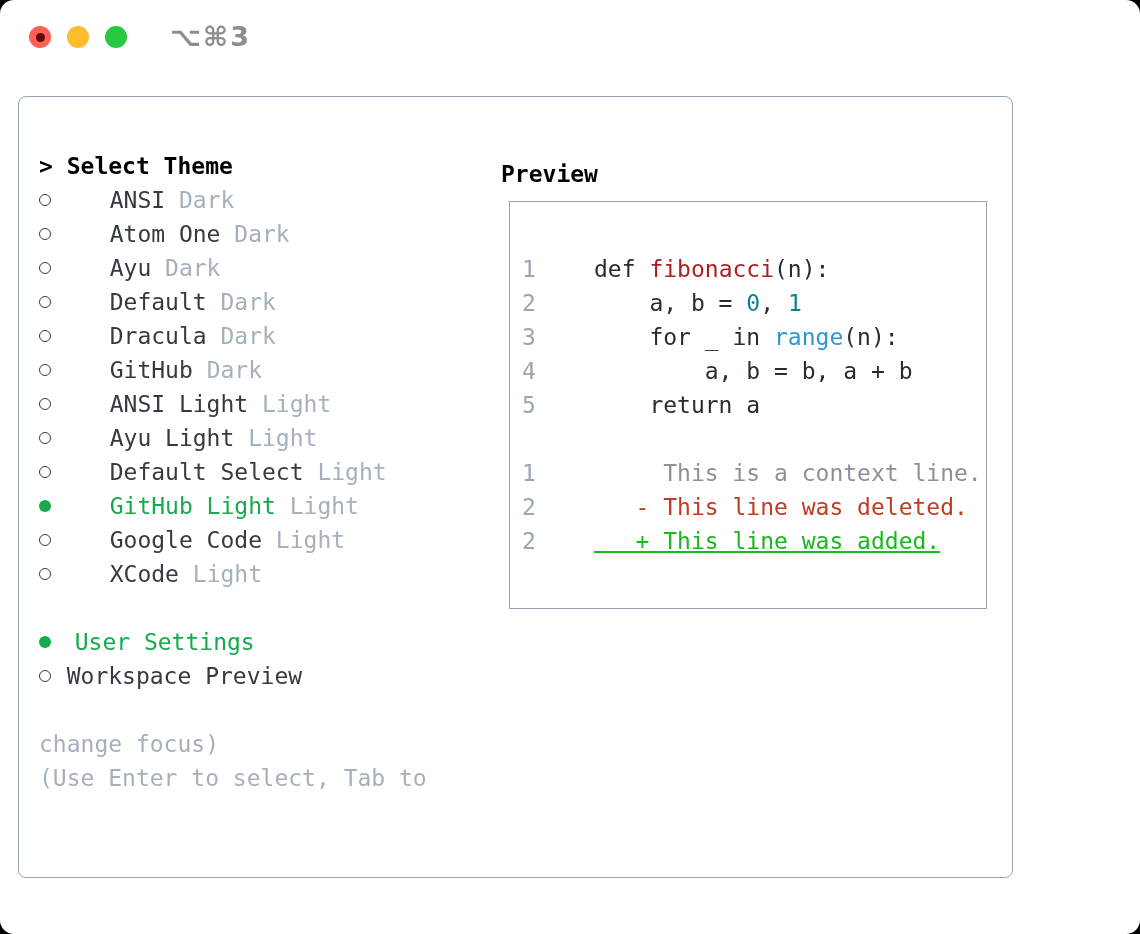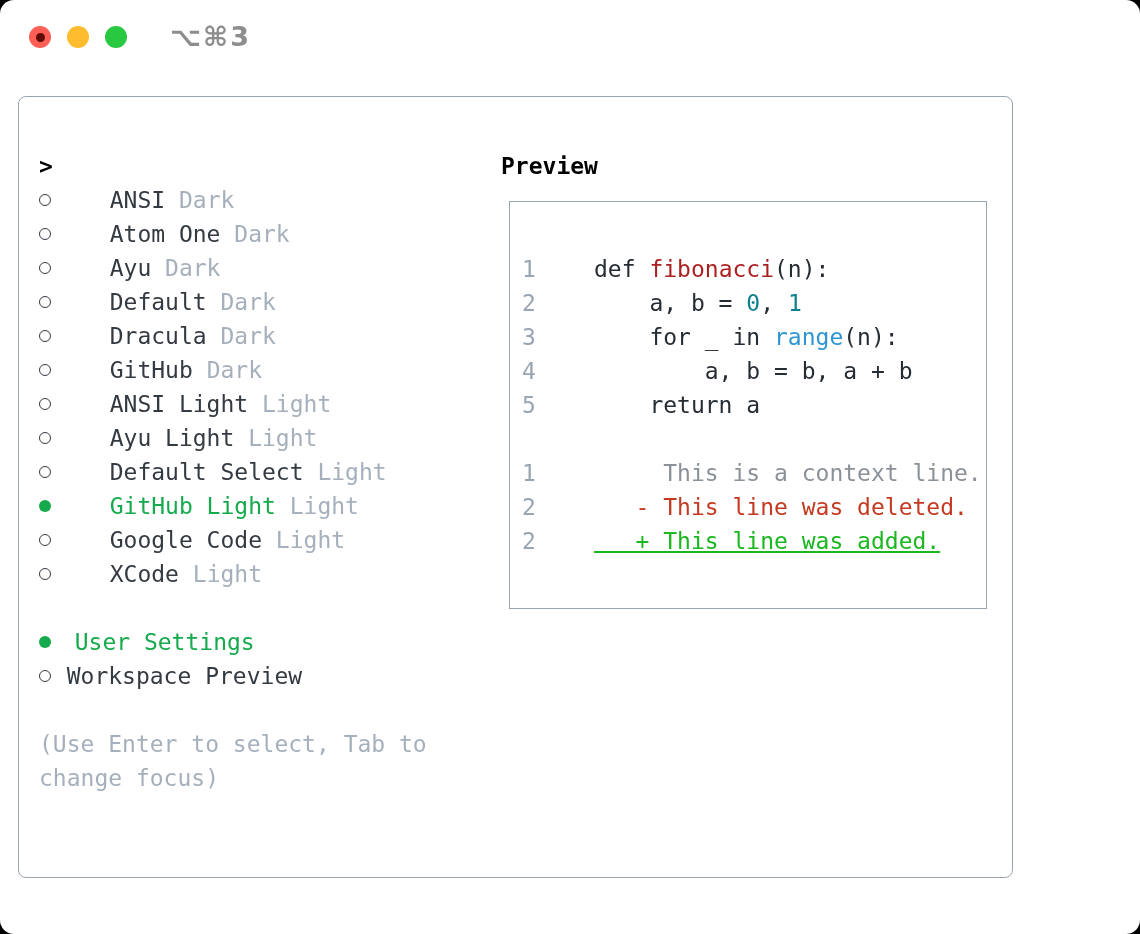--- a/index.html
+++ b/index.html
@@ -94,21 +94,21 @@
   .apply { margin-top: 34px; }
   .apply-title { color: #000; }
   .opt-label { color: var(--text-dark, #343a41); white-space: pre; }
   .row.selected .opt-label { color: var(--accent-green, #15aa4c); margin-left: 8px; }
   .hint { margin-top: 34px; }
   .hint .row { color: var(--muted-gray, #a0acb9); }
 
   
   .preview-label {
     position: absolute;
-    left: 482px; top: 52px;
+    left: 482px; top: 60px;
     height: 34px;
     display: flex;
     align-items: center;
     font-size: 23px;
   }
   .preview-box {
     position: absolute;
     left: 490px; top: 104px;
     width: 478px; height: 408px;
     box-sizing: border-box;
@@ -148,20 +148,21 @@
   <span class="tl yellow"></span>
   <span class="tl green"></span>
   <span class="titlebar-label">⌥⌘3</span>
 </div>
 
 <div class="panel">
 
   <div class="left-col">
     <div class="row">
       <span class="marker prompt">&gt;</span>
+      <span class="bold">Select Theme</span>
     </div>
     <div id="theme-list">
         <div class="row"><span class="marker"><i class="dot"></i></span><span class="name">ANSI </span><span class="variant">Dark</span></div>
         <div class="row"><span class="marker"><i class="dot"></i></span><span class="name">Atom One </span><span class="variant">Dark</span></div>
         <div class="row"><span class="marker"><i class="dot"></i></span><span class="name">Ayu </span><span class="variant">Dark</span></div>
         <div class="row"><span class="marker"><i class="dot"></i></span><span class="name">Default </span><span class="variant">Dark</span></div>
         <div class="row"><span class="marker"><i class="dot"></i></span><span class="name">Dracula </span><span class="variant">Dark</span></div>
         <div class="row"><span class="marker"><i class="dot"></i></span><span class="name">GitHub </span><span class="variant">Dark</span></div>
         <div class="row"><span class="marker"><i class="dot"></i></span><span class="name">ANSI Light </span><span class="variant">Light</span></div>
         <div class="row"><span class="marker"><i class="dot"></i></span><span class="name">Ayu Light </span><span class="variant">Light</span></div>
@@ -172,22 +173,22 @@
       </div>
 
     <div class="apply">
       <div id="apply-list">
           <div class="row selected"><span class="marker"><i class="dot filled"></i></span><span class="opt-label">User Settings</span></div>
           <div class="row"><span class="marker"><i class="dot"></i></span><span class="opt-label">Workspace Preview</span></div>
         </div>
     </div>
 
     <div class="hint" id="hint">
+        <div class="row">change focus)</div>
         <div class="row">(Use Enter to select, Tab to</div>
-        <div class="row">change focus)</div>
       </div>
   </div>
 
   <div class="preview-label bold">Preview</div>
 
   <div class="preview-box">
     <div id="code-lines">
         <div class="crow"><span class="lineno">1</span><span class="codetext"><span class="seg-plain">def </span><span class="seg-function">fibonacci</span><span class="seg-plain">(n):</span></span></div>
         <div class="crow"><span class="lineno">2</span><span class="codetext"><span class="seg-plain">    a, b = </span><span class="seg-number">0</span><span class="seg-plain">, </span><span class="seg-number">1</span></span></div>
         <div class="crow"><span class="lineno">3</span><span class="codetext"><span class="seg-plain">    for _ in </span><span class="seg-builtin">range</span><span class="seg-plain">(n):</span></span></div>

